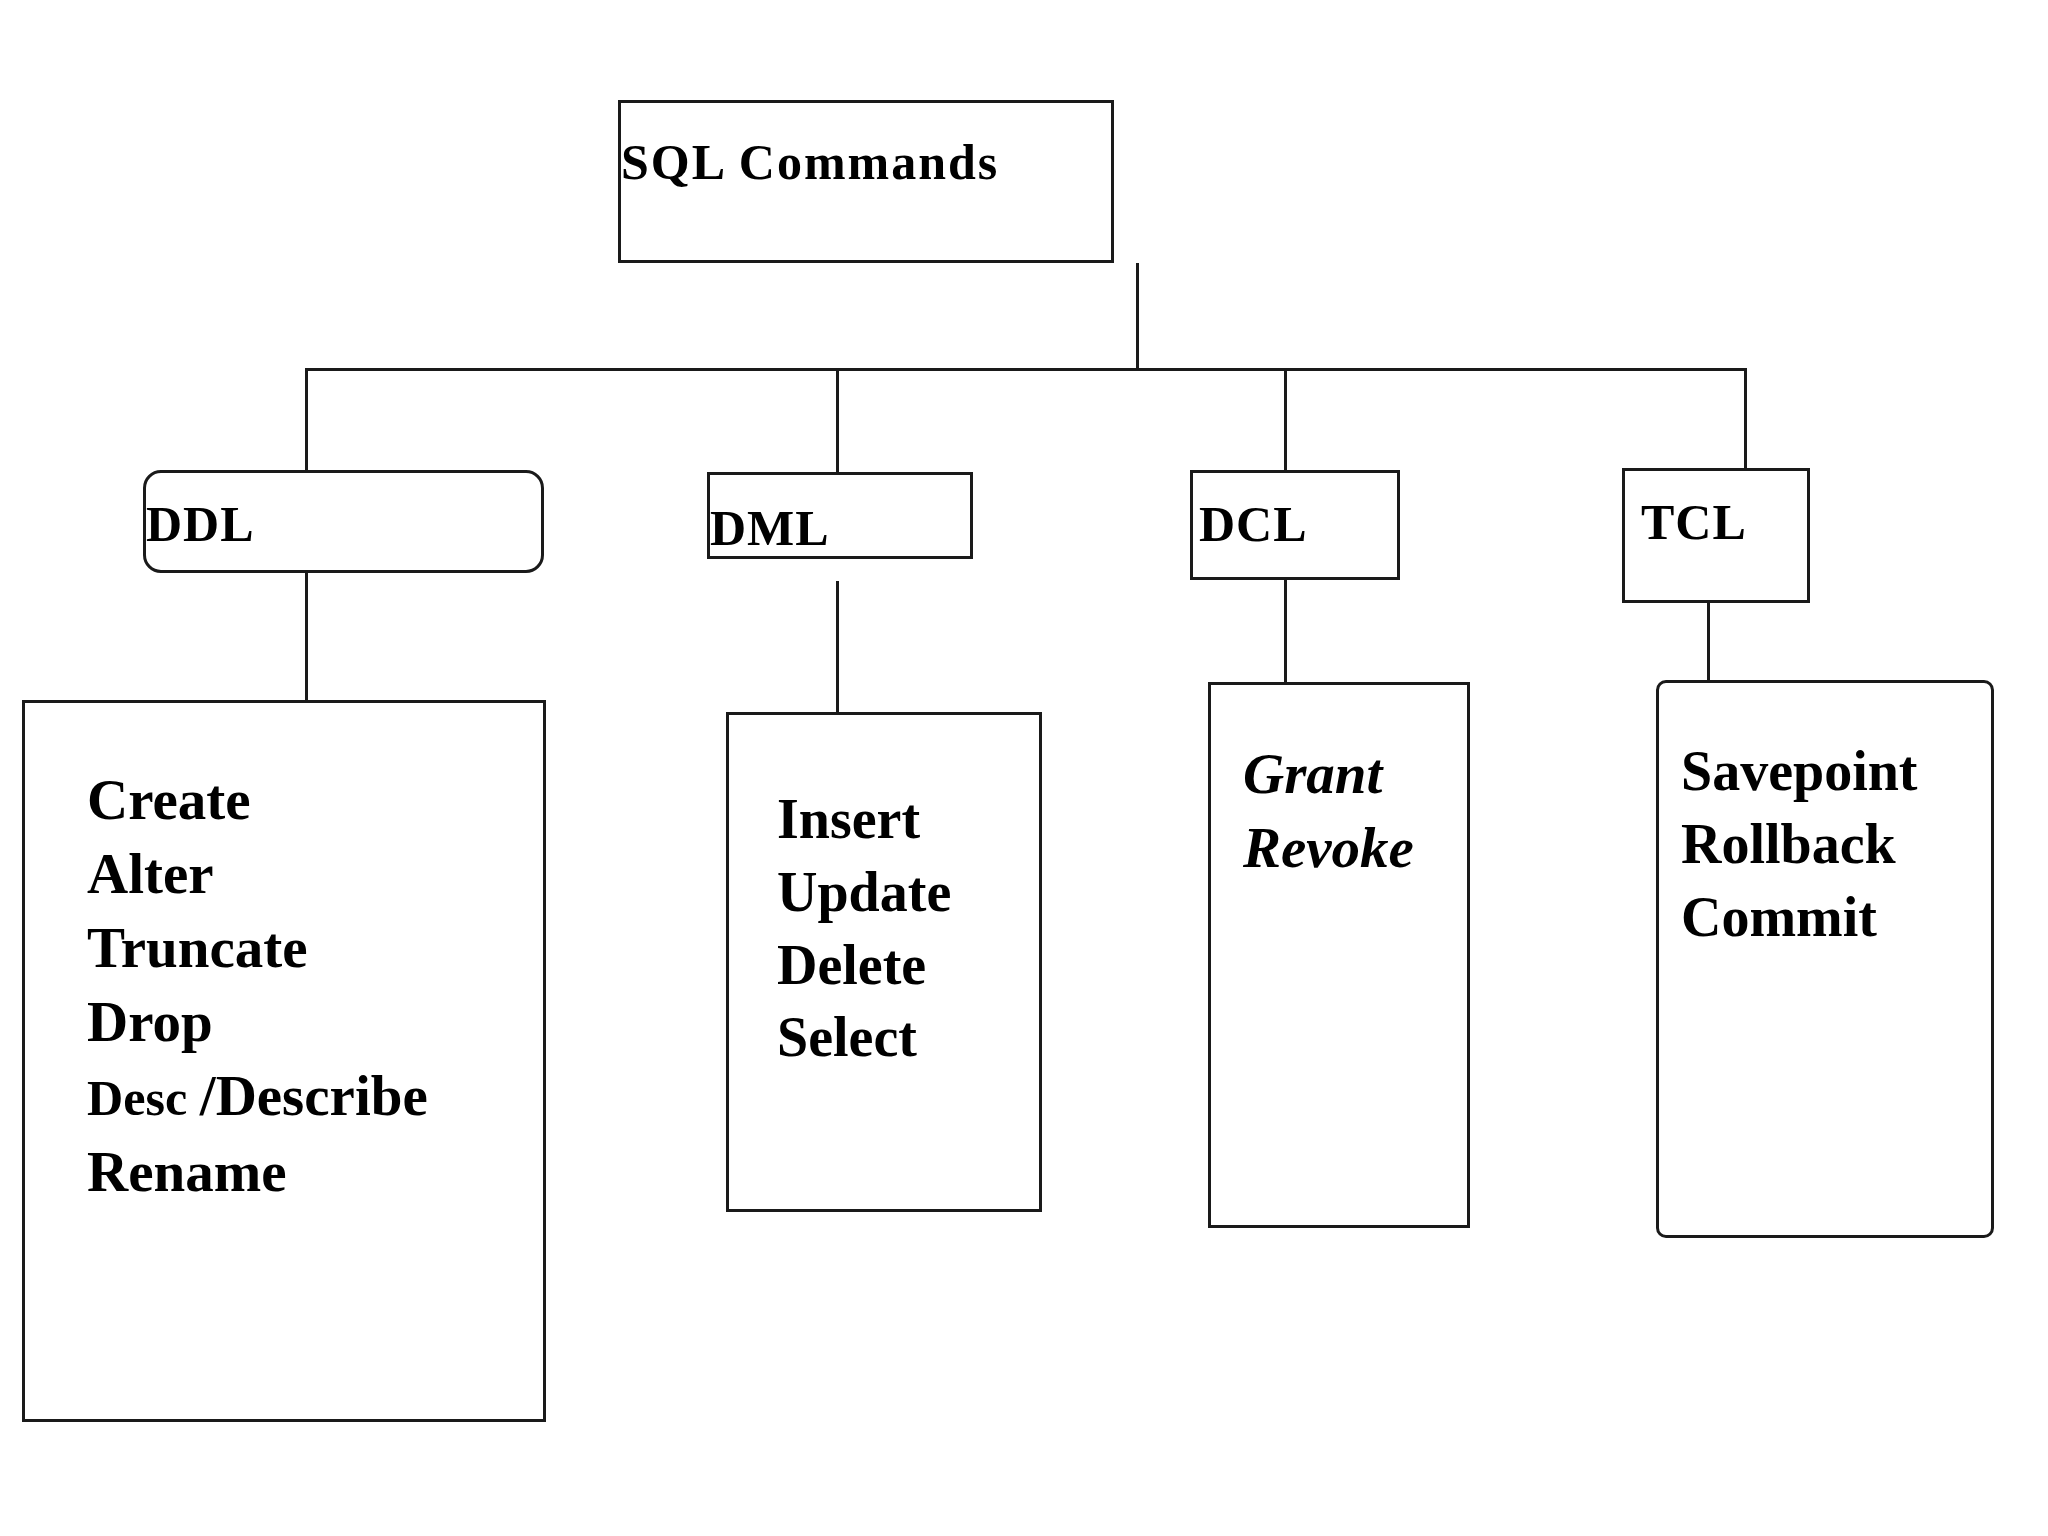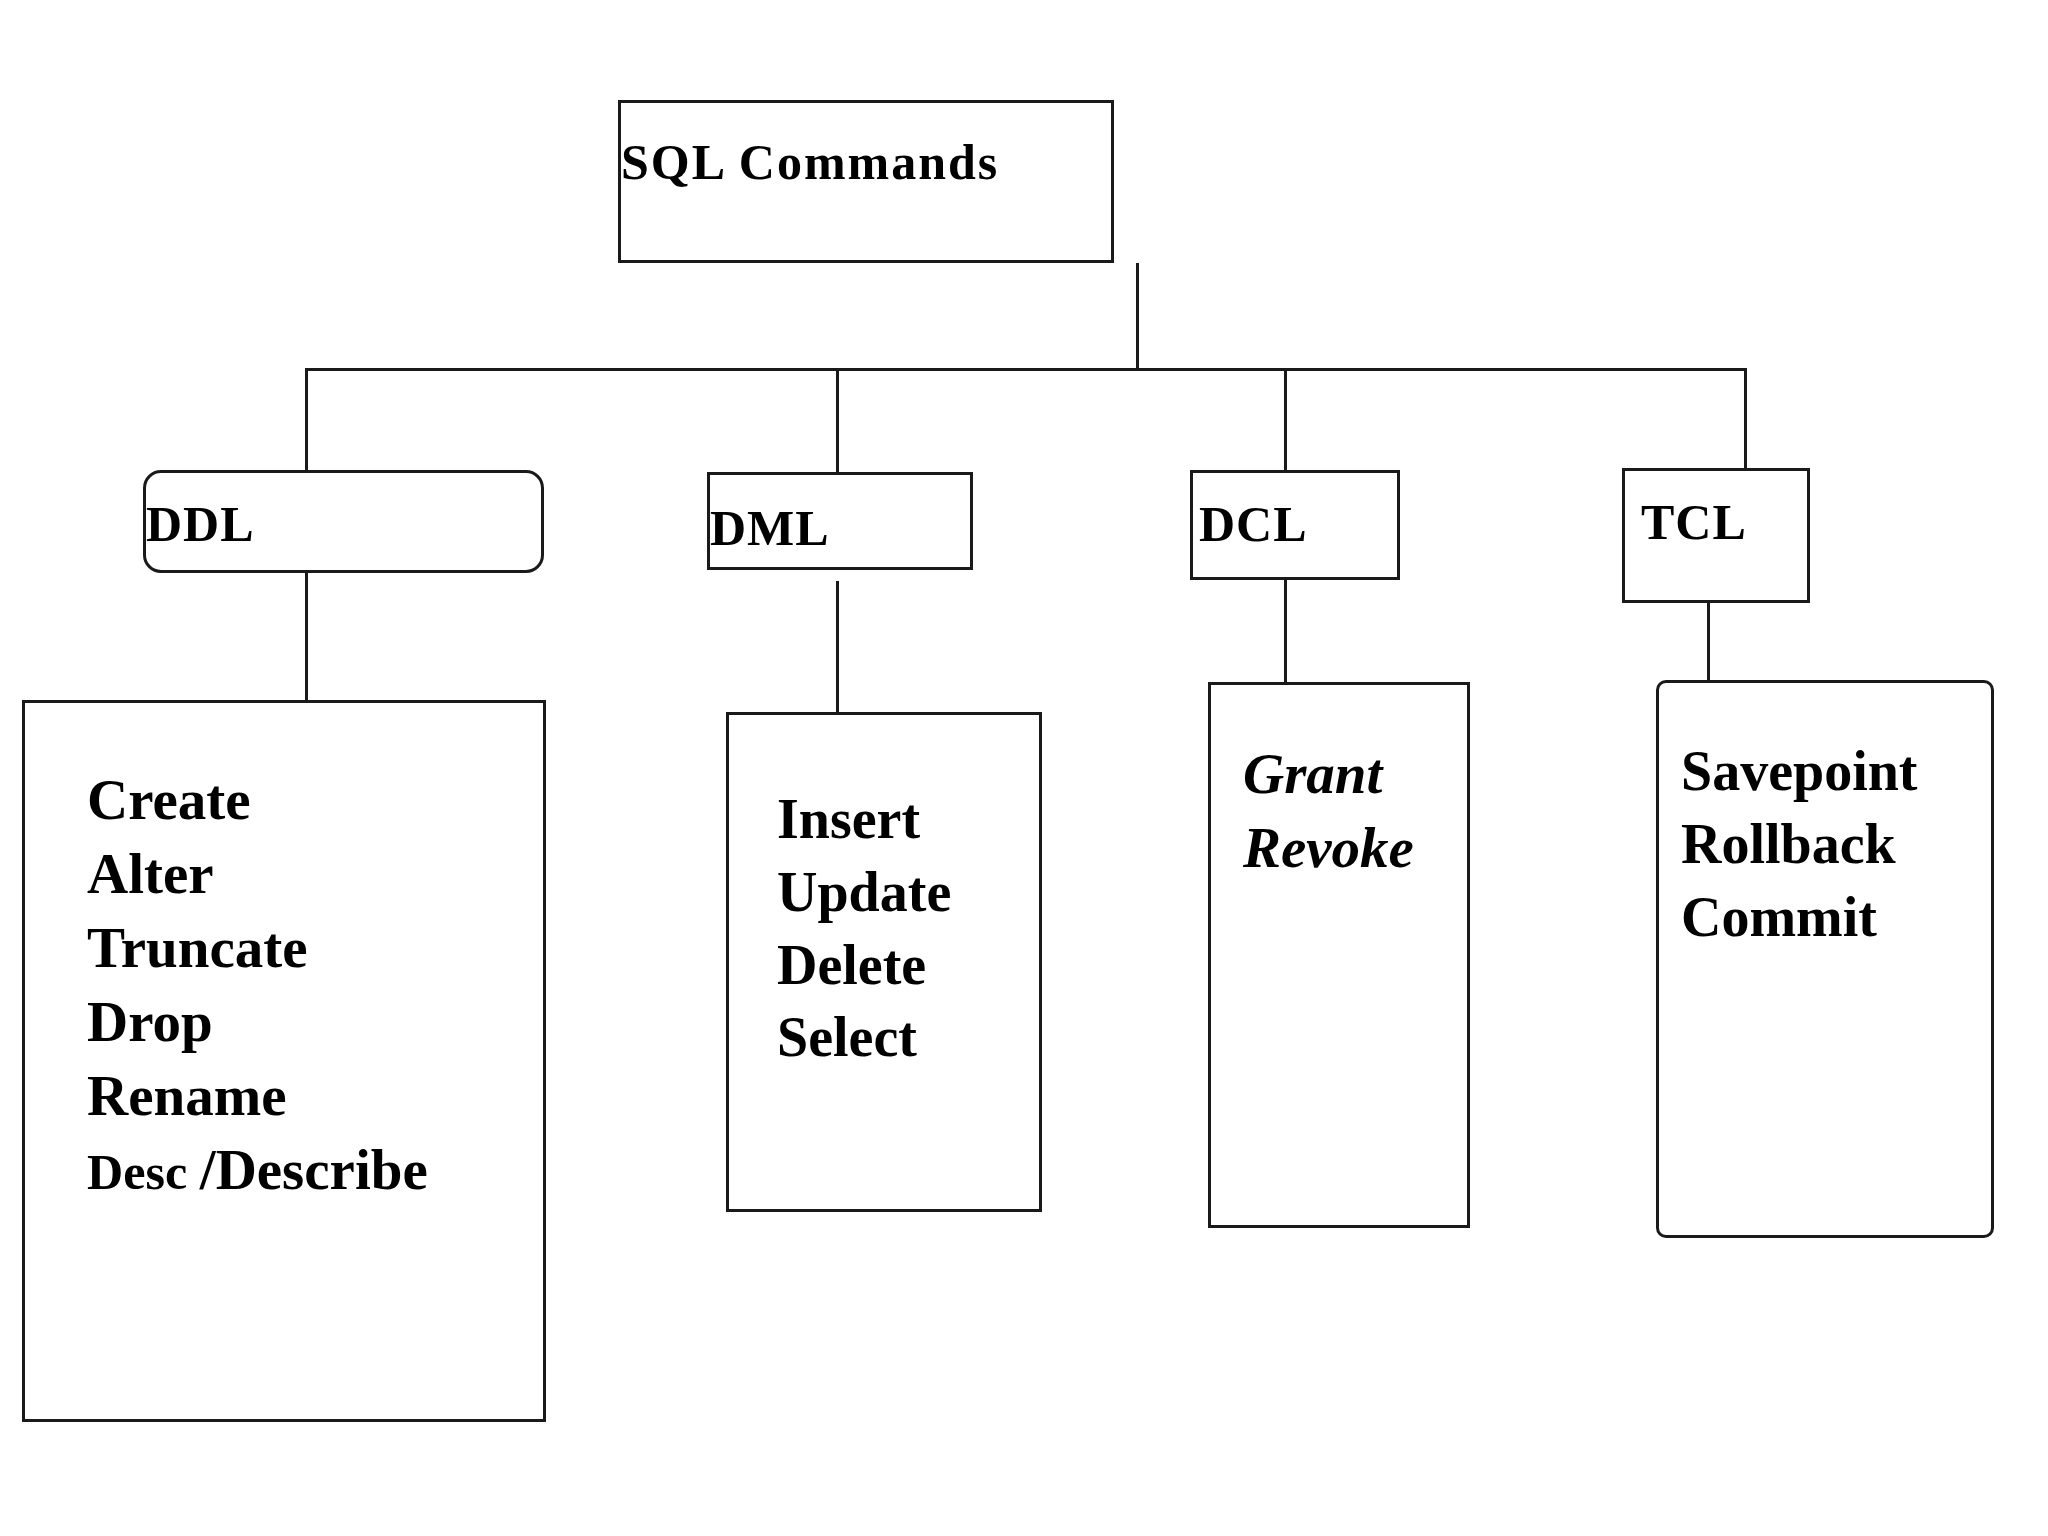--- a/index.html
+++ b/index.html
@@ -45,21 +45,21 @@
     top: 30px;
     font-size: 50px;
     letter-spacing: 2px;
   }
 
   
   .cat-box .node-label {
     font-size: 50px;
   }
   #node-ddl { left: 143px;  top: 470px; width: 401px; height: 103px; border-radius: 18px; }
-  #node-dml { left: 707px;  top: 472px; width: 266px; height: 98px; }
+  #node-dml { left: 707px;  top: 472px; width: 266px; height: 87px; }
   #node-dcl { left: 1190px; top: 470px; width: 210px; height: 110px; }
   #node-tcl { left: 1622px; top: 468px; width: 188px; height: 135px; }
 
   #node-ddl .node-label { top: 22px; }
   #node-dml .node-label { top: 24px; }
   #node-dcl .node-label { top: 22px; left: 6px; right: auto; text-align: left; }
   #node-tcl .node-label { top: 22px; left: 16px; right: auto; text-align: left; }
 
   
   .list-box {
@@ -148,22 +148,22 @@
   <div class="vline" id="link-dml"></div>
   <div class="vline" id="link-dcl"></div>
   <div class="vline" id="link-tcl"></div>
 
   <div class="list-box" id="list-ddl">
     <ul class="cmd-list">
         <li>Create</li>
         <li>Alter</li>
         <li>Truncate</li>
         <li>Drop</li>
+        <li><span class="cmd-sub">Desc </span><span>/Describe</span></li>
         <li>Rename</li>
-        <li><span class="cmd-sub">Desc </span><span>/Describe</span></li>
       </ul>
   </div>
   <div class="list-box" id="list-dml">
     <ul class="cmd-list">
         <li>Insert</li>
         <li>Update</li>
         <li>Delete</li>
         <li>Select</li>
       </ul>
   </div>

